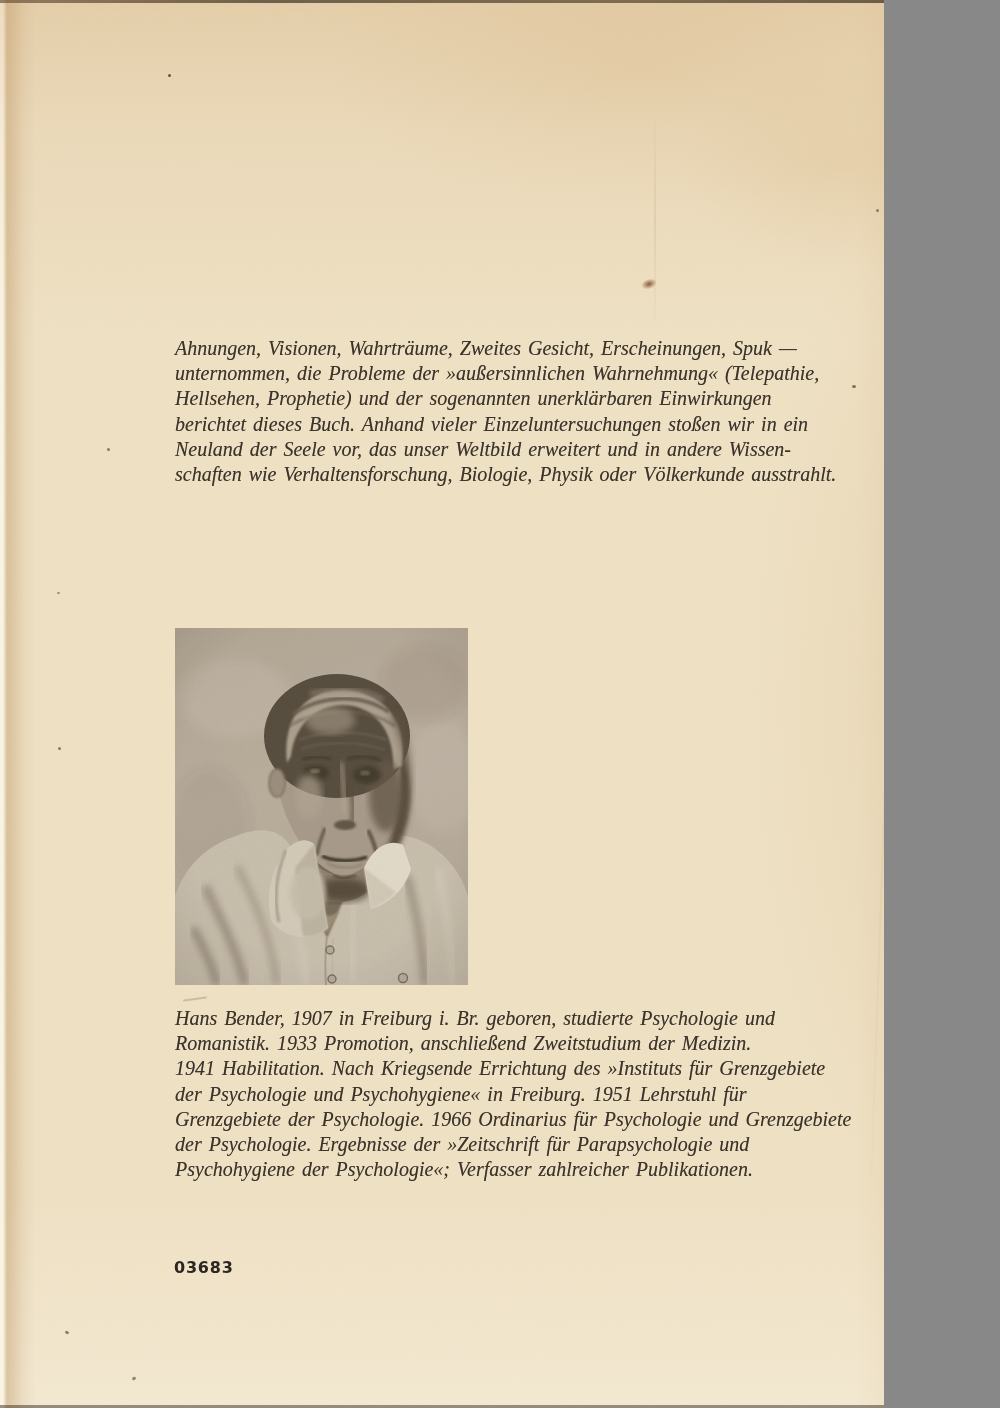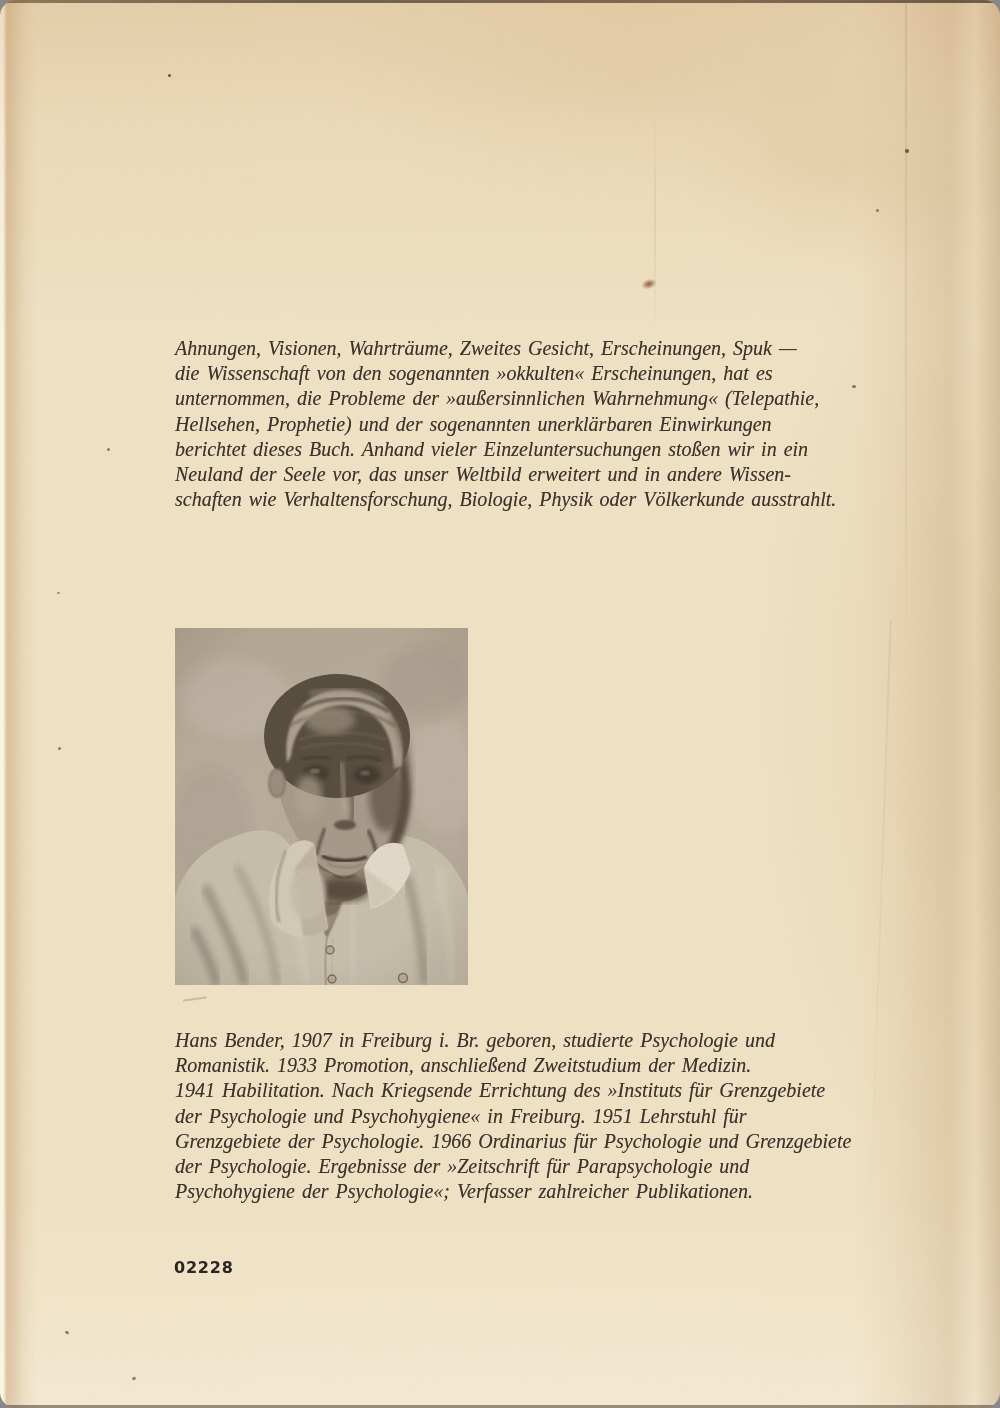--- a/index.html
+++ b/index.html
@@ -1,30 +1,29 @@
 <!DOCTYPE html>
 <html><head>
 <meta charset="utf-8">
 <style>
   html,body{margin:0;padding:0;background:#888;}
   .page{
     position:relative;
-    width:1000px;height:1408px;
+    width:884px;height:1408px;
     overflow:hidden;
     font-family:"Liberation Serif", serif;
     background:
       radial-gradient(230px 150px at 845px 165px, rgba(208,168,108,0.20), transparent 72%),
       radial-gradient(420px 190px at 640px 70px,  rgba(203,162,102,0.16), transparent 75%),
       radial-gradient(300px 700px at 985px 700px, rgba(190,148,94,0.14), transparent 80%),
       linear-gradient(180deg, rgba(198,152,94,0.26) 0px, rgba(198,152,94,0.10) 130px, rgba(198,152,94,0.02) 300px, transparent 340px),
       linear-gradient(90deg, transparent 855px, rgba(184,140,86,0.08) 895px, rgba(168,126,76,0.20) 950px, rgba(200,162,112,0.10) 975px, rgba(150,112,66,0.28) 1000px),
       linear-gradient(90deg, rgba(252,246,230,0.95) 0px, rgba(252,246,230,0.9) 3px, rgba(178,136,84,0.36) 7px, rgba(178,136,84,0.26) 14px, rgba(178,136,84,0.10) 23px, transparent 36px),
       linear-gradient(0deg, rgba(252,247,234,0.35) 0px, transparent 210px),
       #efe1c4;
-    border-radius: 16px;
   }
   .edge-top{position:absolute;left:0;top:0;width:100%;height:3px;
     background:linear-gradient(90deg,#6d5539,#3e3020 30%,#55422c 70%,#3a2d1e);opacity:.7;}
   .edge-bottom{position:absolute;left:0;bottom:0;width:100%;height:3px;background:#3a2e1f;opacity:.5;}
   .crease{position:absolute;pointer-events:none;}
   .crease.c1{left:905px;top:0;width:2px;height:640px;
     background:linear-gradient(180deg,rgba(152,112,66,.18),rgba(152,112,66,.03));}
   .crease.c2{left:880px;top:620px;width:2px;height:560px;transform:rotate(2deg);
     background:linear-gradient(180deg,rgba(152,112,66,.12),rgba(152,112,66,.02));}
   .crease.c3{left:654px;top:118px;width:2px;height:205px;
@@ -35,21 +34,21 @@
   .scratch{position:absolute;left:183px;top:998px;width:24px;height:2px;transform:rotate(-8deg);
     background:rgba(120,95,60,.28);border-radius:2px;}
   .speck{position:absolute;border-radius:50%;background:#463324;}
   .blurb,.bio{
     position:absolute;left:175px;
     font-style:italic;font-size:20px;line-height:25.2px;
     color:#3a322a;word-spacing:2px;
     text-shadow:0 0 .4px rgba(58,50,42,.45);
   }
   .blurb{top:336px;width:740px;}
-  .bio{top:1028px;width:760px;}
+  .bio{top:1006px;width:760px;}
   .tline{white-space:nowrap;}
   .photo{position:absolute;left:175px;top:628px;width:293px;height:357px;display:block;}
   .code{
     position:absolute;left:174px;top:1258px;
     font-family:"DejaVu Sans", sans-serif;font-weight:bold;
     font-size:16px;letter-spacing:.8px;color:#2b2522;
   }
   .grain{position:absolute;left:0;top:0;width:1000px;height:1408px;pointer-events:none;opacity:.55;}
 </style>
 </head>
@@ -70,21 +69,20 @@
   <div class="speck" style="left:876px;top:209px;width:3px;height:3px;opacity:.55"></div>
   <div class="speck" style="left:107px;top:448px;width:3px;height:3px;opacity:.6"></div>
   <div class="speck" style="left:57px;top:592px;width:3px;height:2px;opacity:.5"></div>
   <div class="speck" style="left:58px;top:747px;width:3px;height:3px;opacity:.6"></div>
   <div class="speck" style="left:852px;top:385px;width:4px;height:3px;opacity:.65"></div>
   <div class="speck" style="left:65px;top:1331px;width:4px;height:3px;opacity:.6;transform:rotate(30deg)"></div>
   <div class="speck" style="left:132px;top:1377px;width:4px;height:3px;opacity:.55;transform:rotate(-20deg)"></div>
 
   <div class="blurb">
     <div class="tline">Ahnungen, Visionen, Wahrträume, Zweites Gesicht, Erscheinungen, Spuk —</div>
-    <div class="tline">die Wissenschaft von den sogenannten »okkulten« Erscheinungen, hat es</div>
     <div class="tline">unternommen, die Probleme der »außersinnlichen Wahrnehmung« (Telepathie,</div>
     <div class="tline">Hellsehen, Prophetie) und der sogenannten unerklärbaren Einwirkungen</div>
     <div class="tline">berichtet dieses Buch. Anhand vieler Einzeluntersuchungen stoßen wir in ein</div>
     <div class="tline">Neuland der Seele vor, das unser Weltbild erweitert und in andere Wissen-</div>
     <div class="tline">schaften wie Verhaltensforschung, Biologie, Physik oder Völkerkunde ausstrahlt.</div>
   </div>
 
   <svg class="photo" viewBox="0 0 293 357" xmlns="http://www.w3.org/2000/svg">
     <defs>
       <linearGradient id="wall" x1="0" y1="0" x2="0.3" y2="1">
@@ -203,21 +201,21 @@
   <div class="bio">
     <div class="tline">Hans Bender, 1907 in Freiburg i. Br. geboren, studierte Psychologie und</div>
     <div class="tline">Romanistik. 1933 Promotion, anschließend Zweitstudium der Medizin.</div>
     <div class="tline">1941 Habilitation. Nach Kriegsende Errichtung des »Instituts für Grenzgebiete</div>
     <div class="tline">der Psychologie und Psychohygiene« in Freiburg. 1951 Lehrstuhl für</div>
     <div class="tline">Grenzgebiete der Psychologie. 1966 Ordinarius für Psychologie und Grenzgebiete</div>
     <div class="tline">der Psychologie. Ergebnisse der »Zeitschrift für Parapsychologie und</div>
     <div class="tline">Psychohygiene der Psychologie«; Verfasser zahlreicher Publikationen.</div>
   </div>
 
-  <div class="code">02228</div>
+  <div class="code">03683</div>
 
   <svg class="grain" xmlns="http://www.w3.org/2000/svg">
     <filter id="papergrain" x="0" y="0" width="100%" height="100%">
       <feTurbulence type="fractalNoise" baseFrequency="0.9" numOctaves="2" stitchTiles="stitch"></feTurbulence>
       <feColorMatrix type="matrix" values="0 0 0 0 0.42  0 0 0 0 0.34  0 0 0 0 0.24  0 0 0 0.05 0"></feColorMatrix>
     </filter>
     <rect width="1000" height="1408" filter="url(#papergrain)"></rect>
   </svg>
 
   <div class="edge-bottom"></div>

